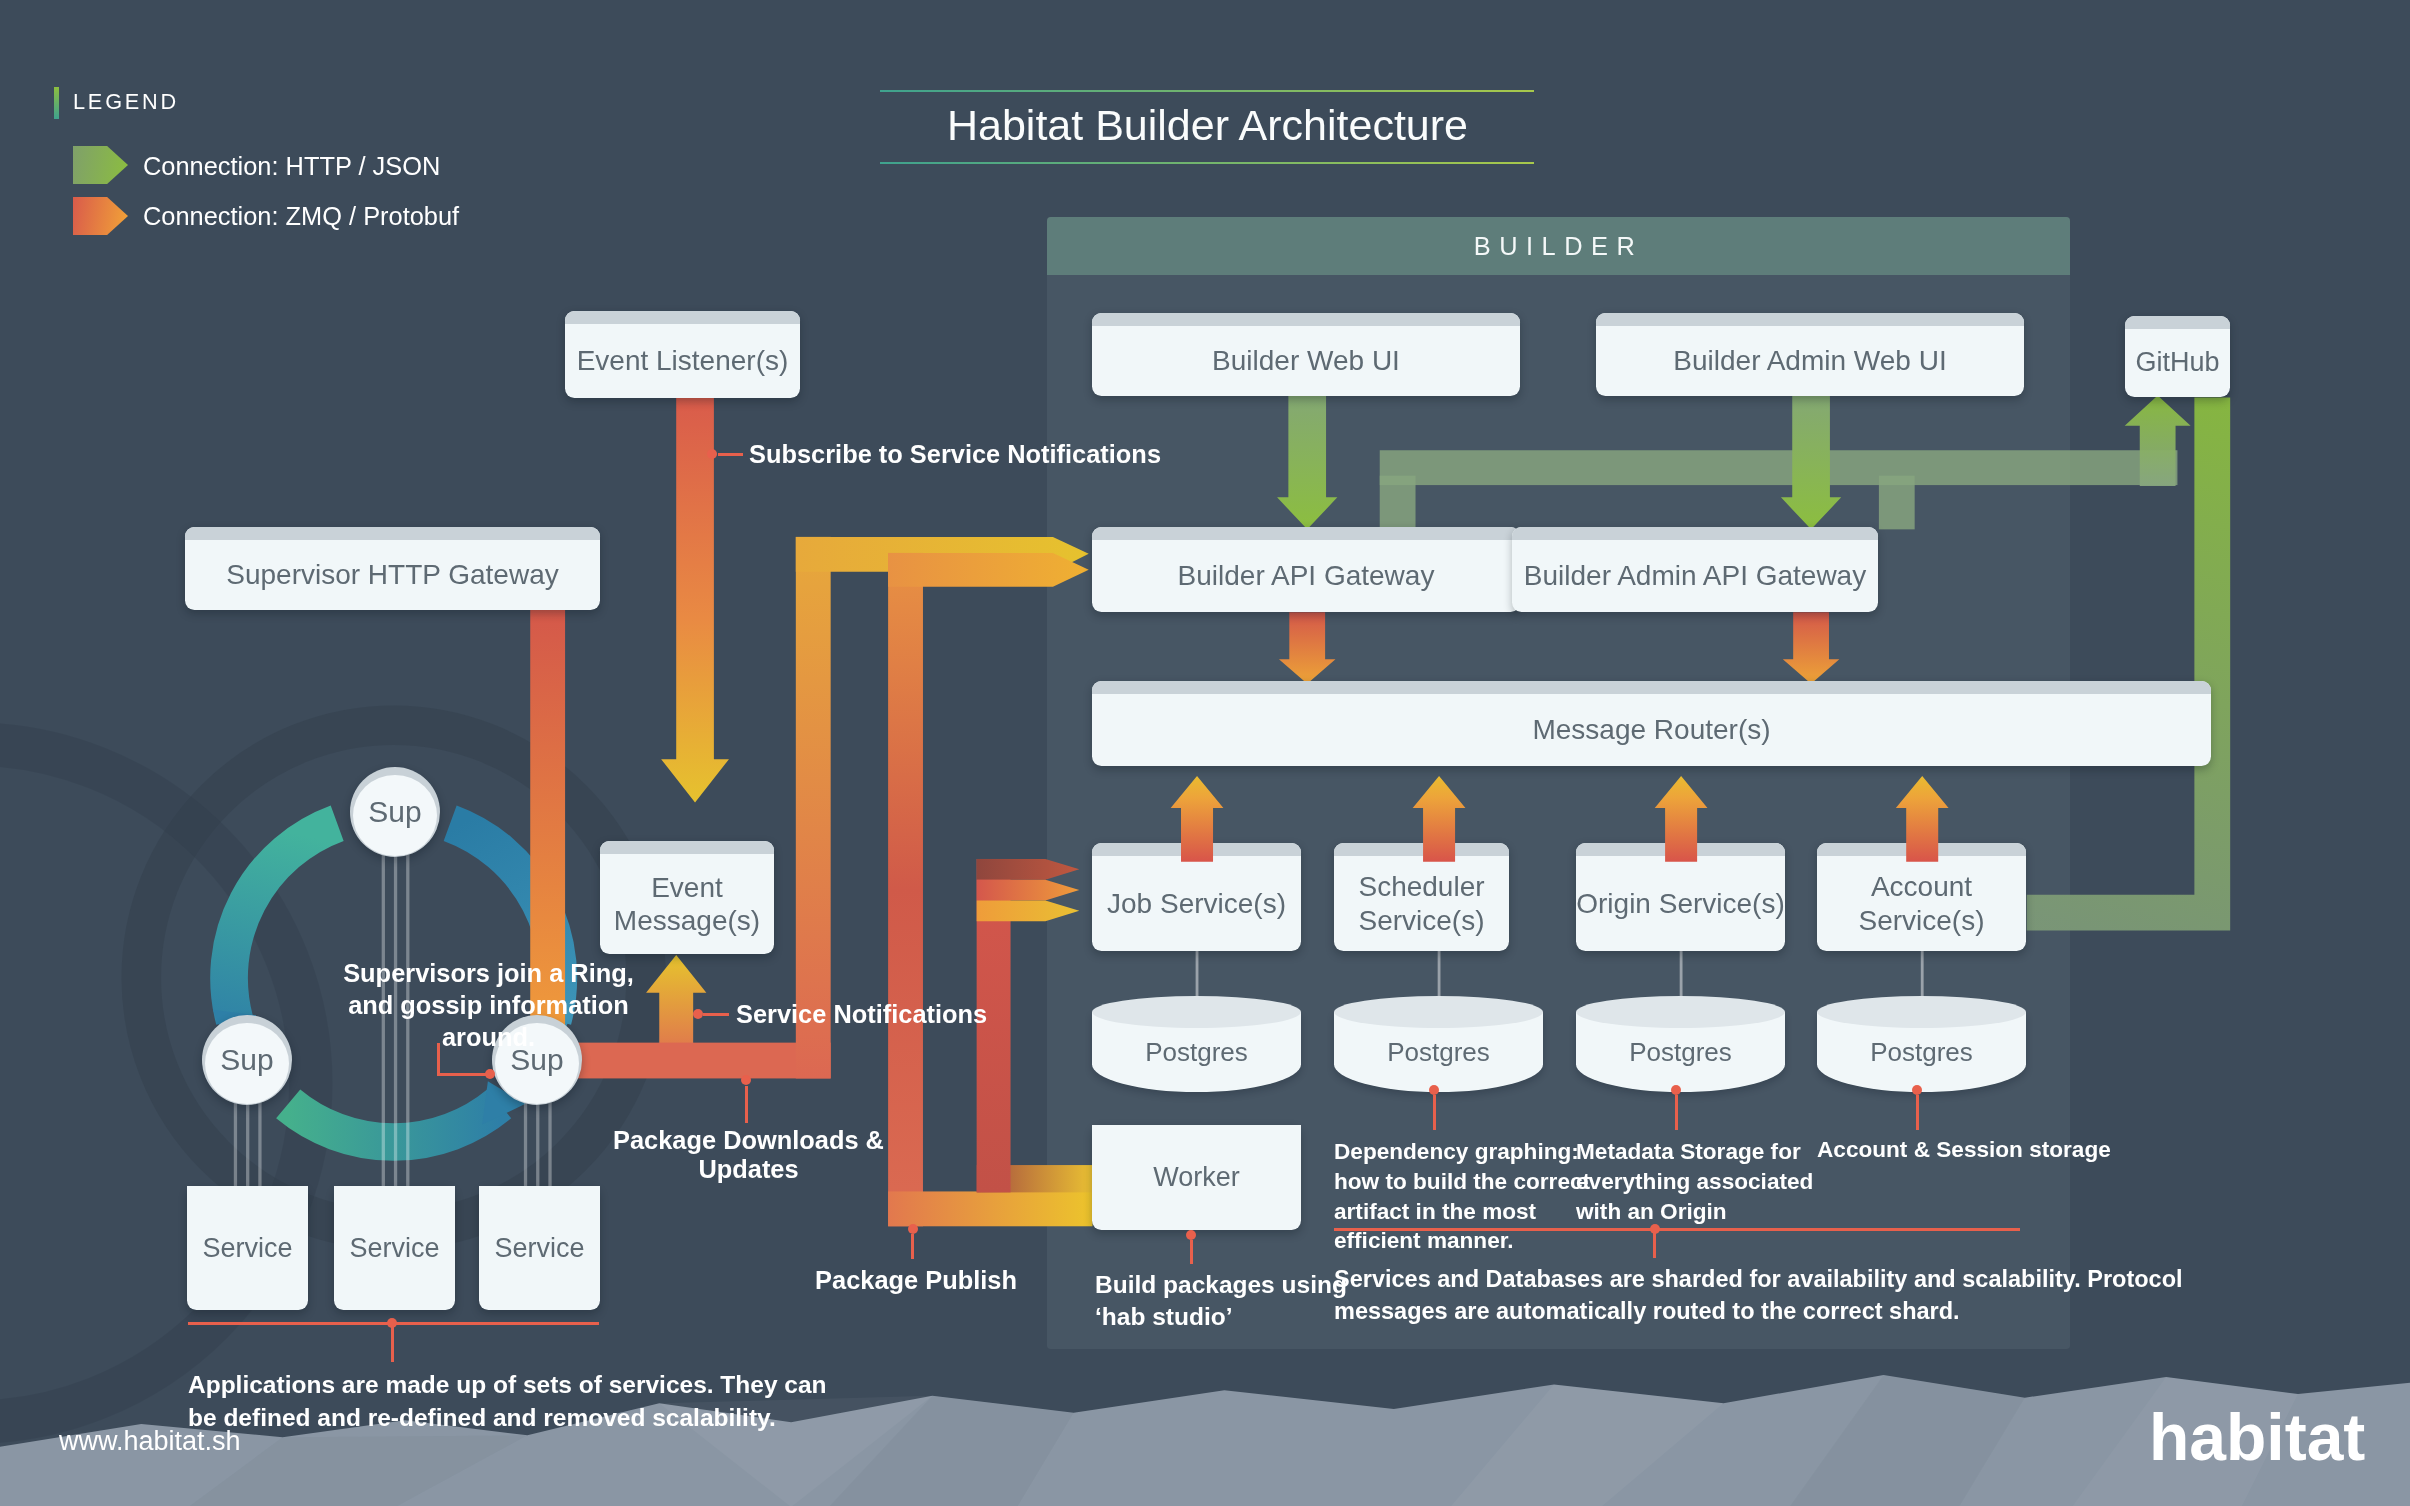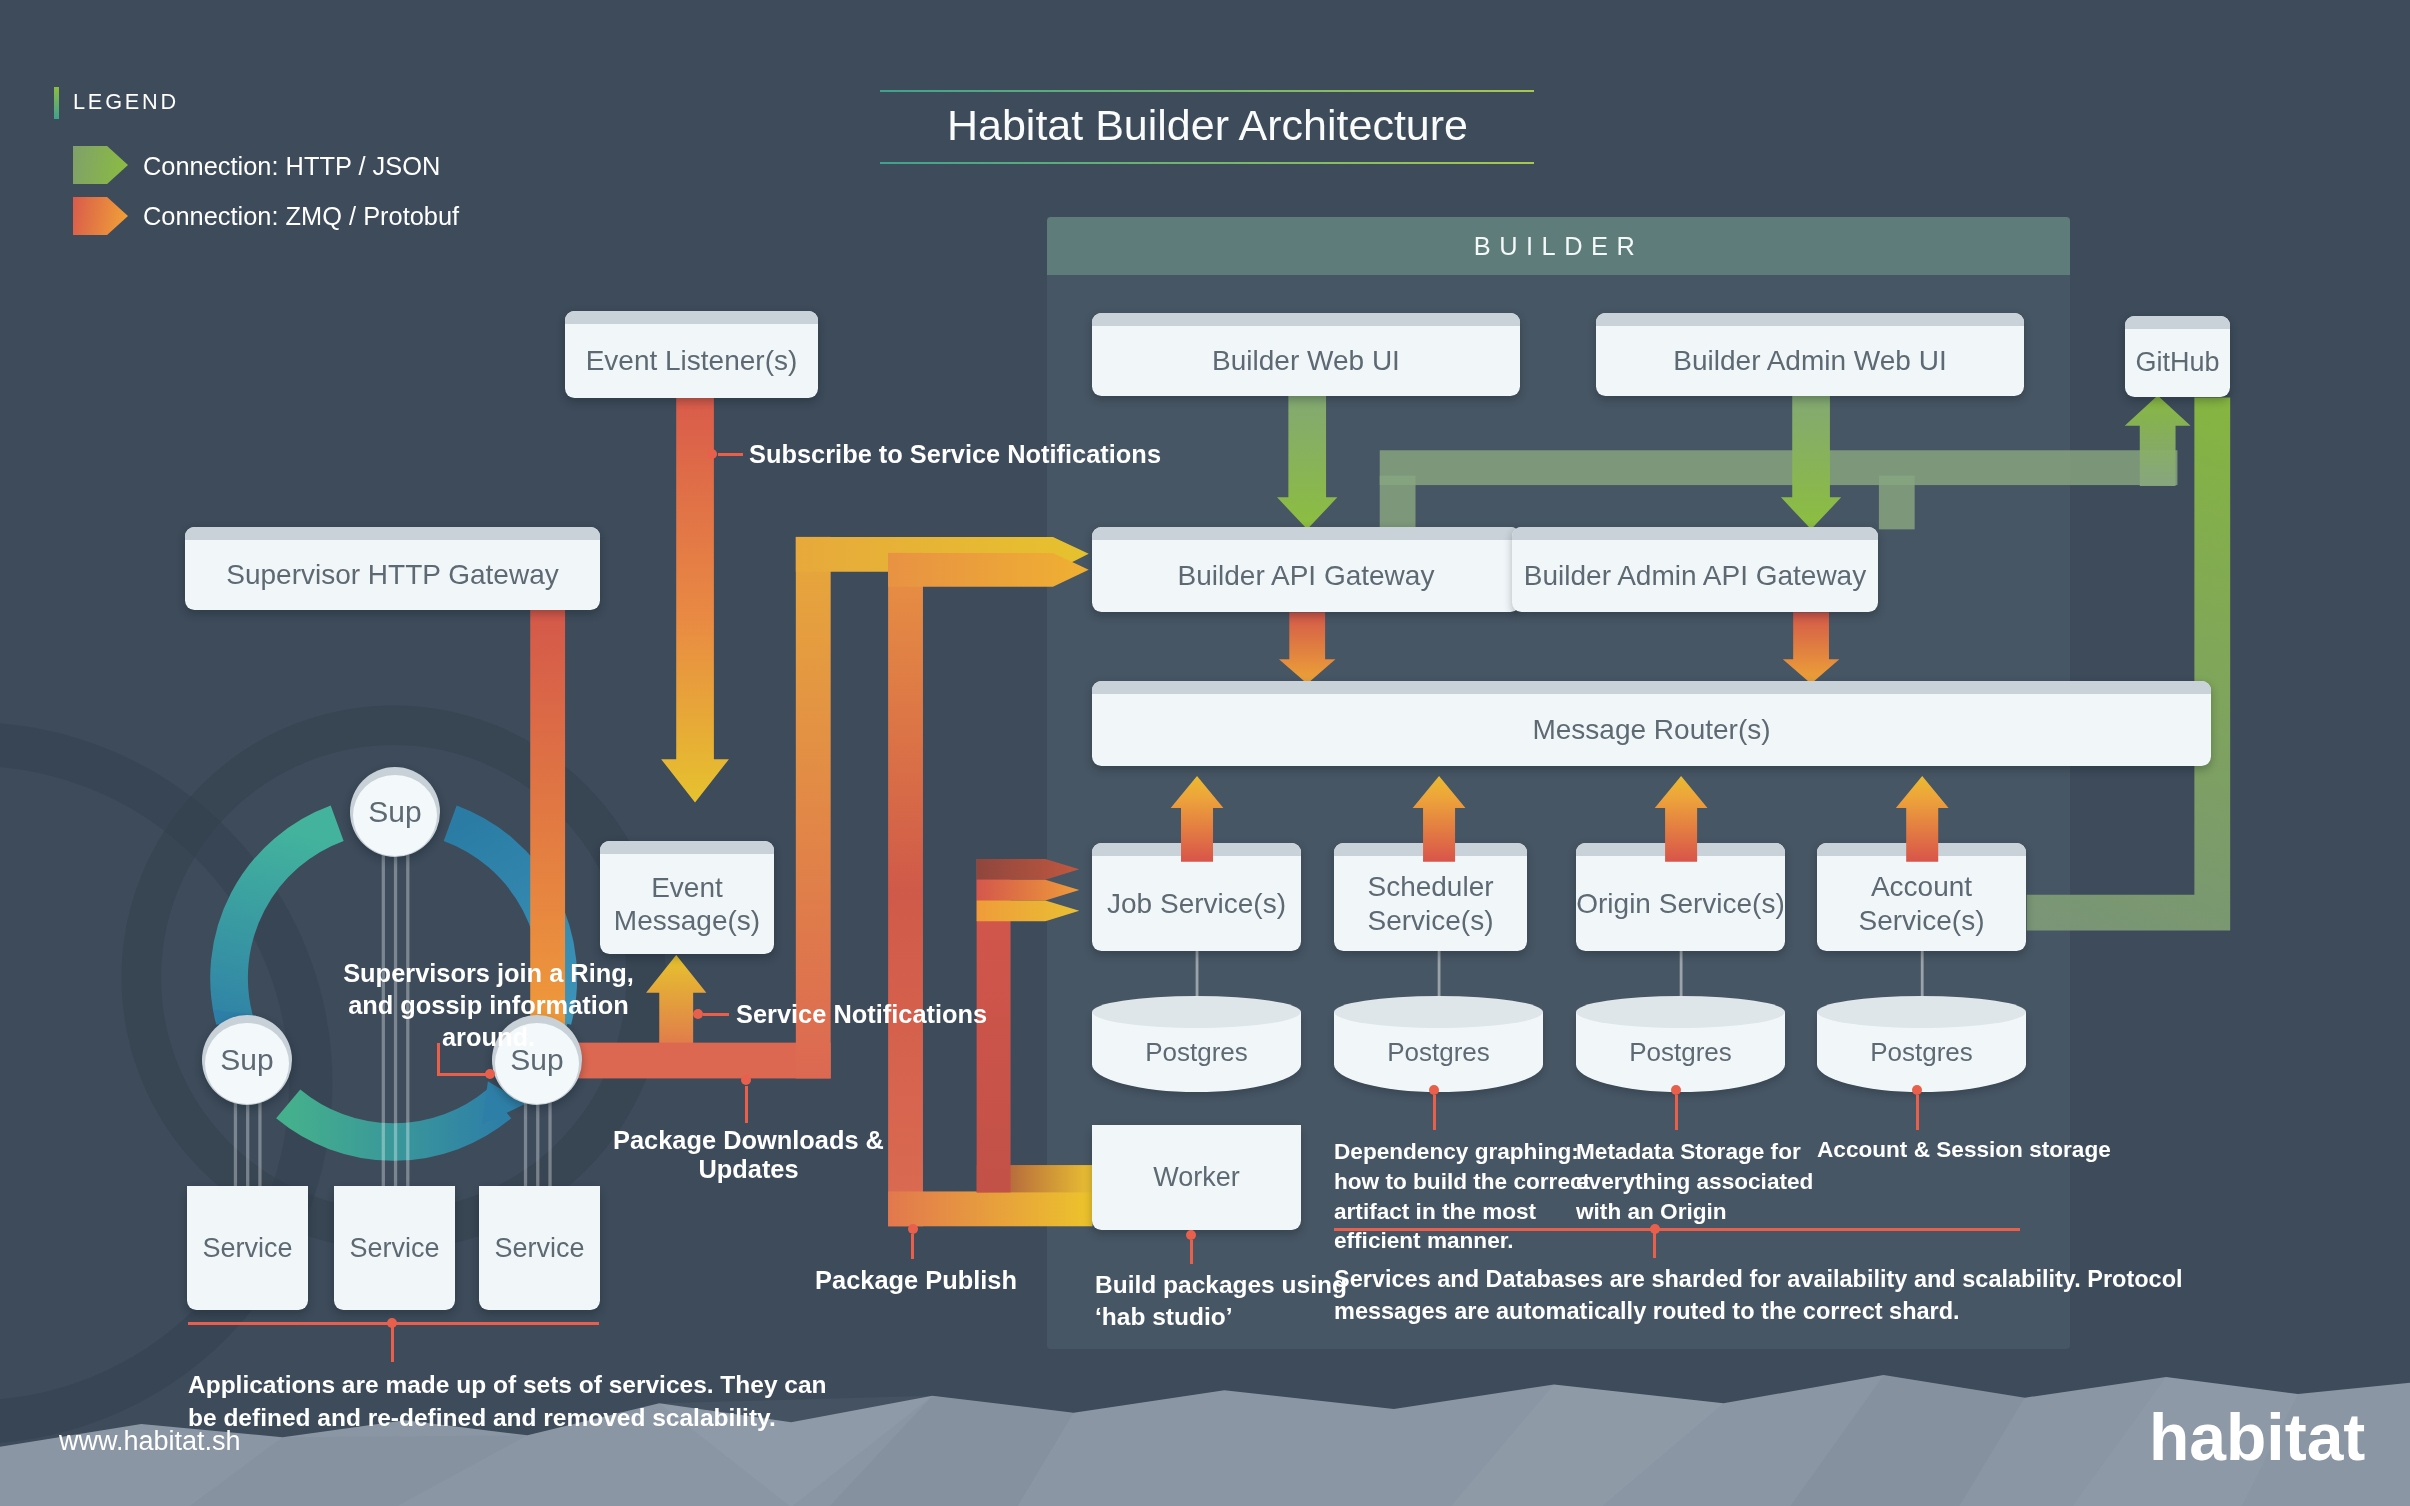--- a/index.html
+++ b/index.html
@@ -204,21 +204,21 @@
       <rect x="1995" y="505" width="38" height="57" fill="#87A67F" fill-opacity="0.82"></rect>
       <path d="M2272,516 V452 H2256 L2291,420 L2326,452 H2310 V516 Z" fill="url(#gGHup)" fill-opacity="0.95"></path>
     </g>
     <path d="M2330,422 H2368 V988 H2152 V950 H2330 Z" fill="url(#gGHdown)" fill-opacity="0.92"></path>
     <path d="M1368,420 H1408 V528 H1420 L1388,562 L1356,528 H1368 Z" fill="url(#gWUI)"></path>
     <path d="M1903,420 H1943 V528 H1955 L1923,562 L1891,528 H1903 Z" fill="url(#gWUI)"></path>
     <path d="M1369,650 H1407 V700 H1418 L1388,726 L1358,700 H1369 Z" fill="url(#gAPIdown)"></path>
     <path d="M1904,650 H1942 V700 H1953 L1923,726 L1893,700 H1904 Z" fill="url(#gAPIdown)"></path>
   </svg>
 
-  <div class="box" style="left:565px;top:311px;width:253px;height:87px;z-index:4">
+  <div class="box" style="left:565px;top:311px;width:235px;height:87px;z-index:4">
       <span>Event Listener(s)</span>
     </div>
   <div class="box" style="left:185px;top:527px;width:415px;height:83px;z-index:4">
       <span>Supervisor HTTP Gateway</span>
     </div>
   <div class="box" style="left:600px;top:841px;width:174px;height:113px;z-index:4">
       <span>Event Message(s)</span>
     </div>
 
   <div class="box" style="left:1092px;top:313px;width:428px;height:83px;z-index:4">
@@ -236,21 +236,21 @@
   <div class="box" style="left:1512px;top:527px;width:366px;height:85px;z-index:4">
       <span>Builder Admin API Gateway</span>
     </div>
   <div class="box" style="left:1092px;top:681px;width:1119px;height:85px;z-index:4">
       <span>Message Router(s)</span>
     </div>
 
   <div class="box" style="left:1092px;top:843px;width:209px;height:108px;z-index:4">
       <span>Job Service(s)</span>
     </div>
-  <div class="box" style="left:1334px;top:843px;width:193px;height:108px;z-index:4">
+  <div class="box" style="left:1334px;top:843px;width:175px;height:108px;z-index:4">
       <span>Scheduler Service(s)</span>
     </div>
   <div class="box" style="left:1576px;top:843px;width:209px;height:108px;z-index:4">
       <span>Origin Service(s)</span>
     </div>
   <div class="box" style="left:1817px;top:843px;width:209px;height:108px;z-index:4">
       <span>Account Service(s)</span>
     </div>
 
   <div class="cyl" style="left:1092px;top:1012px;width:209px;height:80px;z-index:4">

